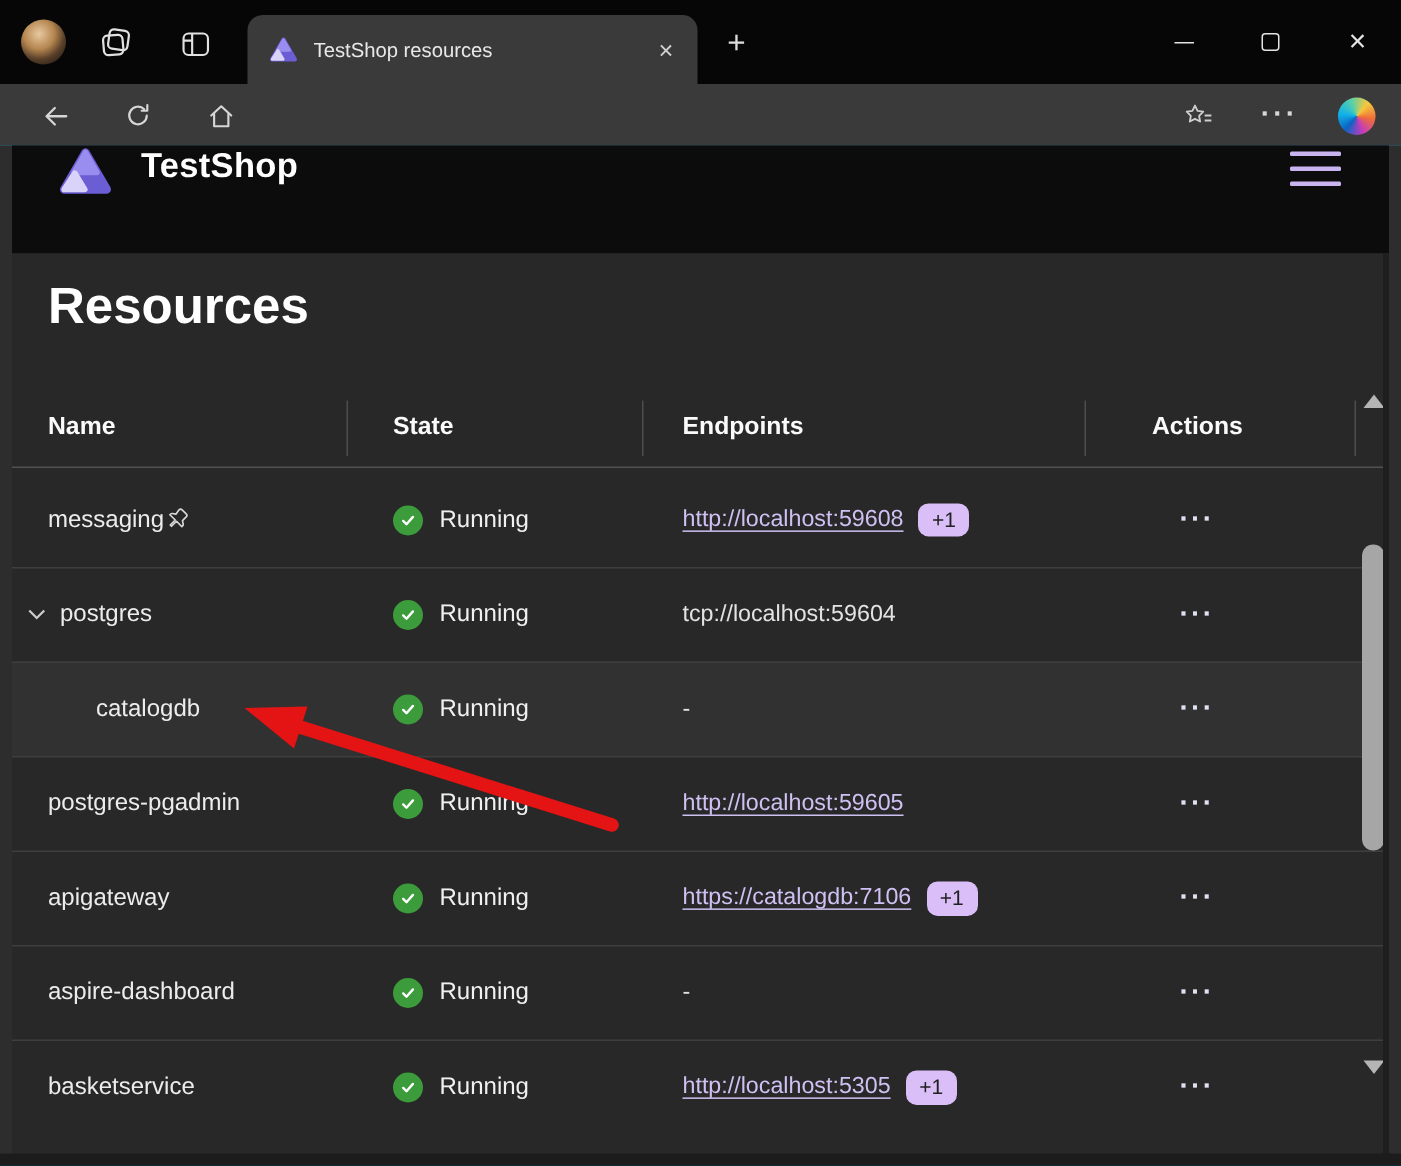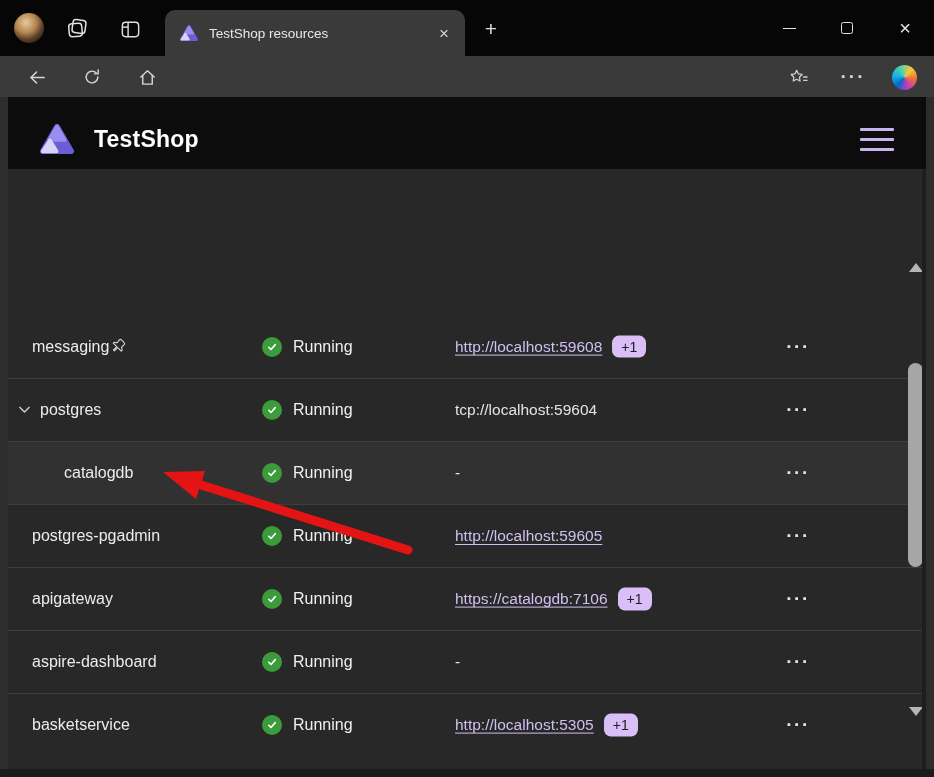--- a/index.html
+++ b/index.html
@@ -30,21 +30,21 @@
   .url{margin-left:14px;font-size:15px;color:#9b9b9b;flex:1;white-space:nowrap;}
   .url .host{color:#ffffff;font-weight:700;}
   .ob-ico{margin-left:26px;display:flex;align-items:center;}
   .more-dots{color:#d8d8d8;font-size:19px;letter-spacing:2px;font-weight:700;}
   .copilot{width:25px;height:25px;border-radius:50%;
     background:conic-gradient(from 220deg,#0b64c4,#12b3e8,#58d0a8,#f6c83d,#ee6d3a,#c33bbe,#0b64c4);}
 
   
   .page{position:absolute;left:0;top:97px;width:934px;height:680px;background:#2d2d2d;}
   .appbar{position:absolute;left:8px;top:0;width:918px;height:72px;background:#0c0c0c;
-    display:flex;align-items:center;padding:12px 28px 0 30px;}
+    display:flex;align-items:flex-start;padding:0 28px 0 30px;}
   .brand{margin-left:18px;font-size:23px;font-weight:600;color:#fff;letter-spacing:.2px;}
   .burger{margin-left:auto;display:flex;flex-direction:column;gap:7px;padding:4px;}
   .burger i{display:block;width:34px;height:3px;background:#c9b4f0;border-radius:1px;}
 
   .content{position:absolute;left:8px;top:72px;width:918px;height:608px;background:#282828;overflow:hidden;}
   .h1{position:absolute;left:24px;top:16px;font-size:34px;font-weight:700;color:#fff;}
 
   .thead{position:absolute;left:0;top:89px;width:918px;height:54px;border-bottom:1px solid #515151;}
   .th{position:absolute;top:50%;transform:translateY(-50%);font-size:16.5px;font-weight:700;color:#fafafa;}
   .vline{position:absolute;top:9px;width:1px;height:37px;background:#4d4d4d;}
@@ -190,21 +190,32 @@
       </span>
       <span class="brand">TestShop</span>
       <span class="burger">
           <i></i>
           <i></i>
           <i></i>
         </span>
     </div>
 
     <div class="content">
-
+      <div class="h1">Resources</div>
+
+      <div class="thead">
+        <span class="th" style="left:24px">Name</span>
+        <span class="th" style="left:254px">State</span>
+        <span class="th" style="left:447px">Endpoints</span>
+        <span class="th" style="left:760px">Actions</span>
+        <span class="vline" style="left:223px"></span>
+        <span class="vline" style="left:420px"></span>
+        <span class="vline" style="left:715px"></span>
+        <span class="vline" style="left:895px"></span>
+      </div>
 
       <div class="trow" style="top:146px">
         <div class="cc c-name">
             <span>messaging</span>
           <span style="display:flex">
             <svg width="17" height="17" viewBox="0 0 20 20" fill="none" stroke="#d8d8d8" stroke-width="1.3" stroke-linejoin="round">
               <path d="M12.2 2.2a1.7 1.7 0 0 1 2.4 0l3.2 3.2a1.7 1.7 0 0 1 0 2.4l-2.9 2.9.5 2.8c.1.5-.1 1-.4 1.3l-.6.6-4.2-4.2-3.9 3.9-1-1 3.9-3.9L5 6.1l.6-.6c.3-.3.8-.5 1.3-.4l2.8.5z"></path>
             </svg>
           </span>
         </div>

